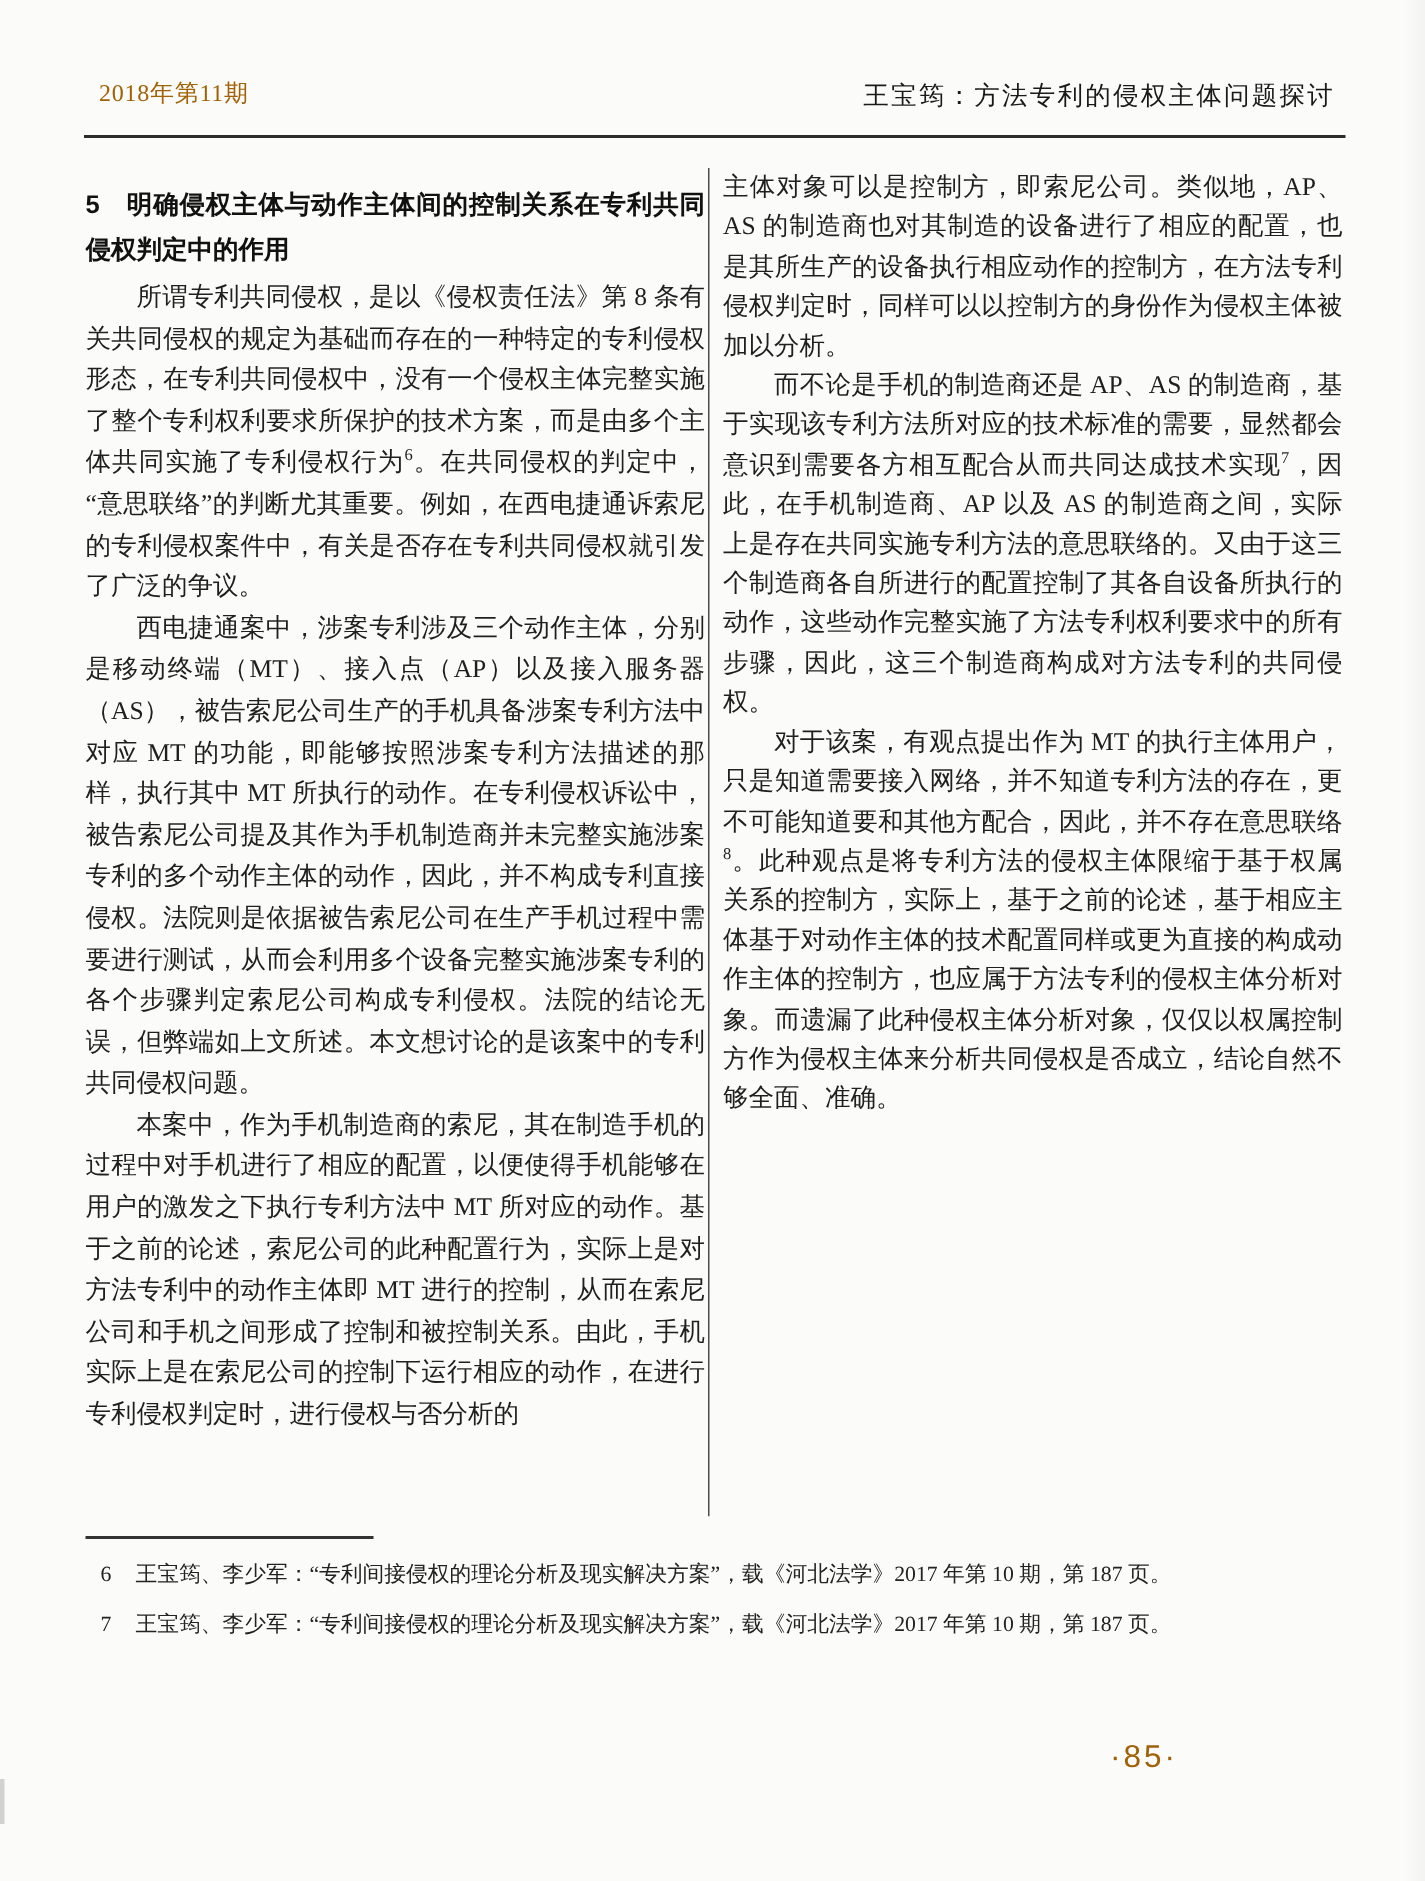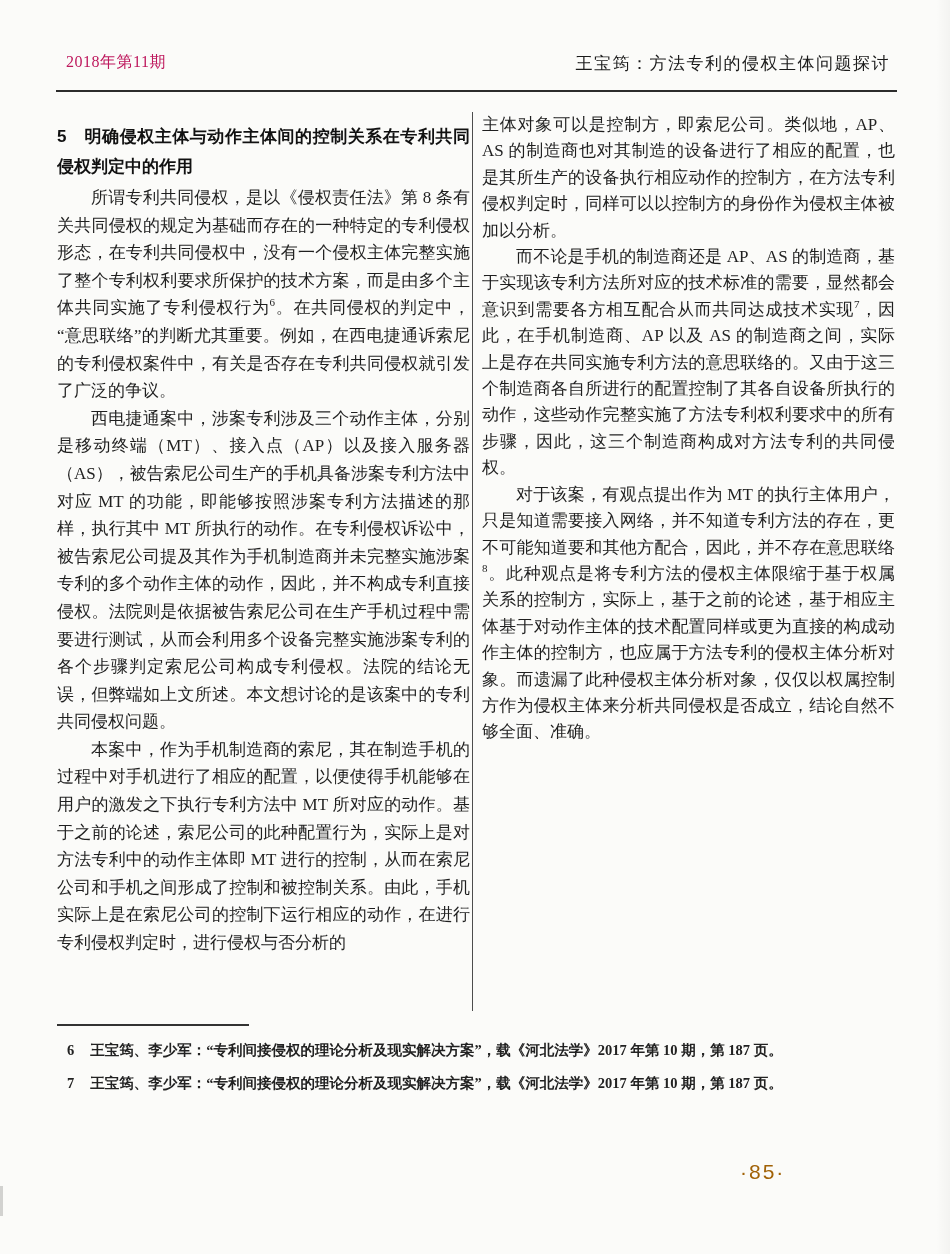--- a/index.html
+++ b/index.html
@@ -10,21 +10,21 @@
     color:#1f1f1f;
     overflow:hidden;
   }
   .page{position:absolute;inset:0;}
   
   .scan-edge{position:absolute;left:0;top:1186px;width:3px;height:30px;background:#d2d2d0;}
   .scan-shade{position:absolute;right:0;top:0;width:14px;height:100%;
     background:linear-gradient(to left, rgba(0,0,0,0.03), rgba(0,0,0,0));}
 
   
-  .hdr-issue{position:absolute;left:66px;top:52px;font-size:16px;letter-spacing:0.5px;color:#be185d;}
+  .hdr-issue{position:absolute;left:66px;top:52px;font-size:16px;letter-spacing:0.5px;color:#a16207;}
   .hdr-title{position:absolute;left:0;right:60px;top:52px;text-align:right;
     font-size:17px;letter-spacing:1.5px;color:#1a1a1a;}
   .hdr-rule{position:absolute;left:56px;right:53px;top:90px;height:2px;background:#2c2c2c;}
 
   
   .columns{position:absolute;left:57px;top:112px;width:838px;height:899px;
     display:flex;align-items:stretch;overflow:hidden;}
   .col{width:413px;font-size:17px;text-align:justify;
     font-kerning:none;}
   .col-left{line-height:27.6px;}
@@ -36,21 +36,21 @@
     font-family:"Liberation Sans","DejaVu Sans",sans-serif;
     font-weight:700;font-size:17px;line-height:30px;
     margin:10px 0 2px 0;color:#111;text-align:justify;text-indent:0;}
   sup{font-size:11px;line-height:0;vertical-align:super;}
 
   
   .fn-rule{position:absolute;left:57px;top:1024px;width:192px;height:2px;background:#333;}
   .footnotes{position:absolute;left:57px;top:1034px;width:846px;
     font-size:14.5px;line-height:32.5px;color:#222;
     padding-left:10px;box-sizing:border-box;}
-  .footnote{overflow-wrap:break-word;word-break:break-all;text-align:justify;font-weight:bold;}
+  .footnote{overflow-wrap:break-word;word-break:break-all;text-align:justify;}
   .fn-num{margin-right:16px;}
 
   
   .page-number{position:absolute;left:740px;top:1160px;
     font-family:"Liberation Sans","DejaVu Sans",sans-serif;
     font-size:21px;letter-spacing:2px;color:#a16207;}
 </style>
 </head>
 <body>
 

